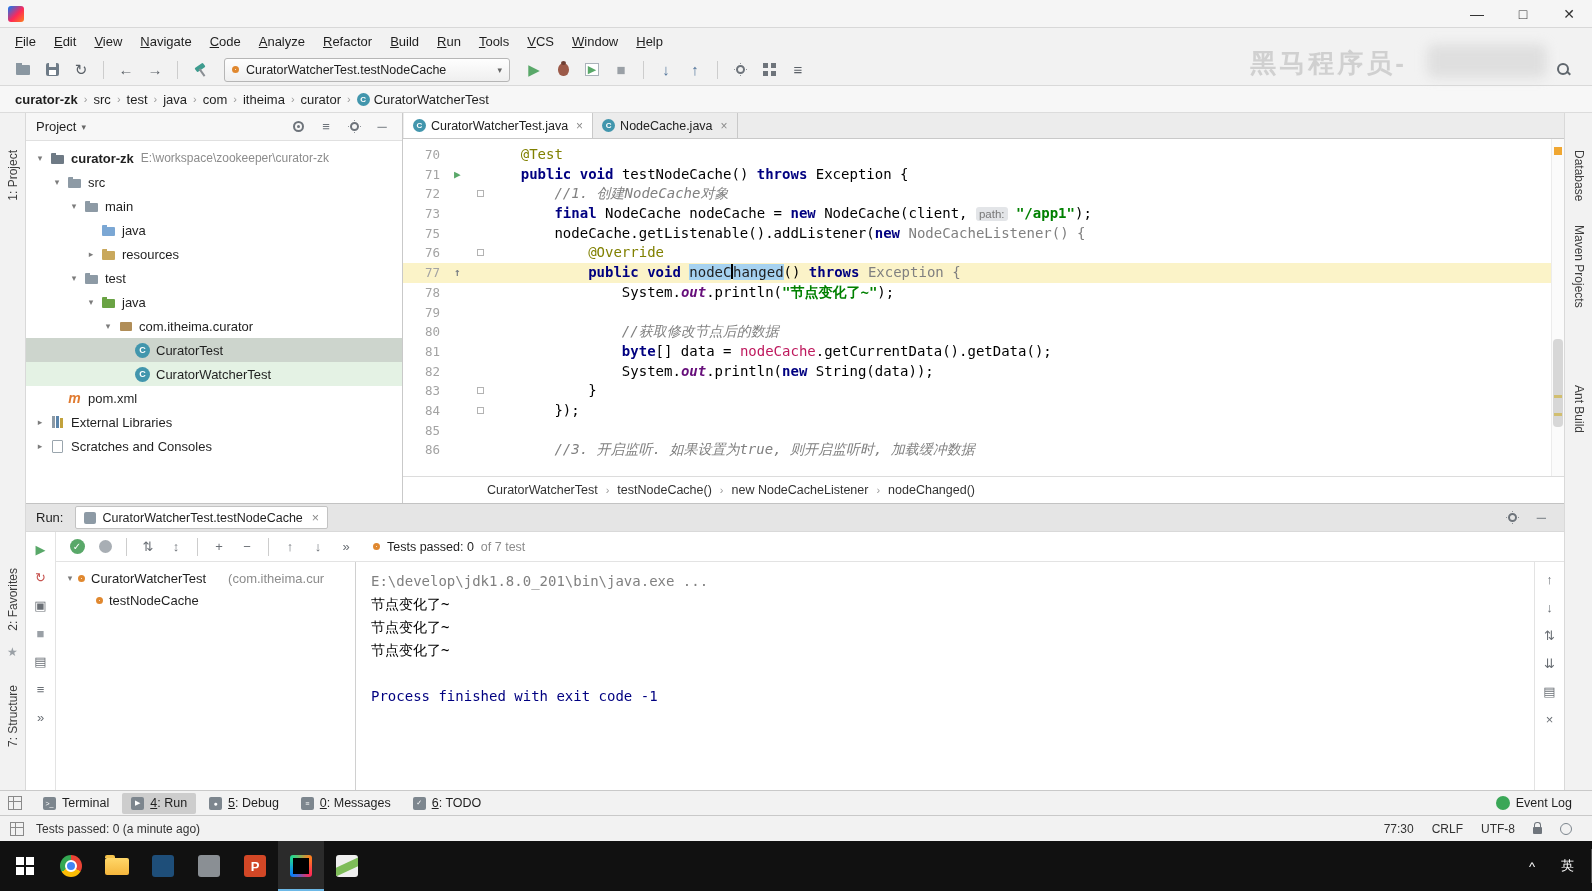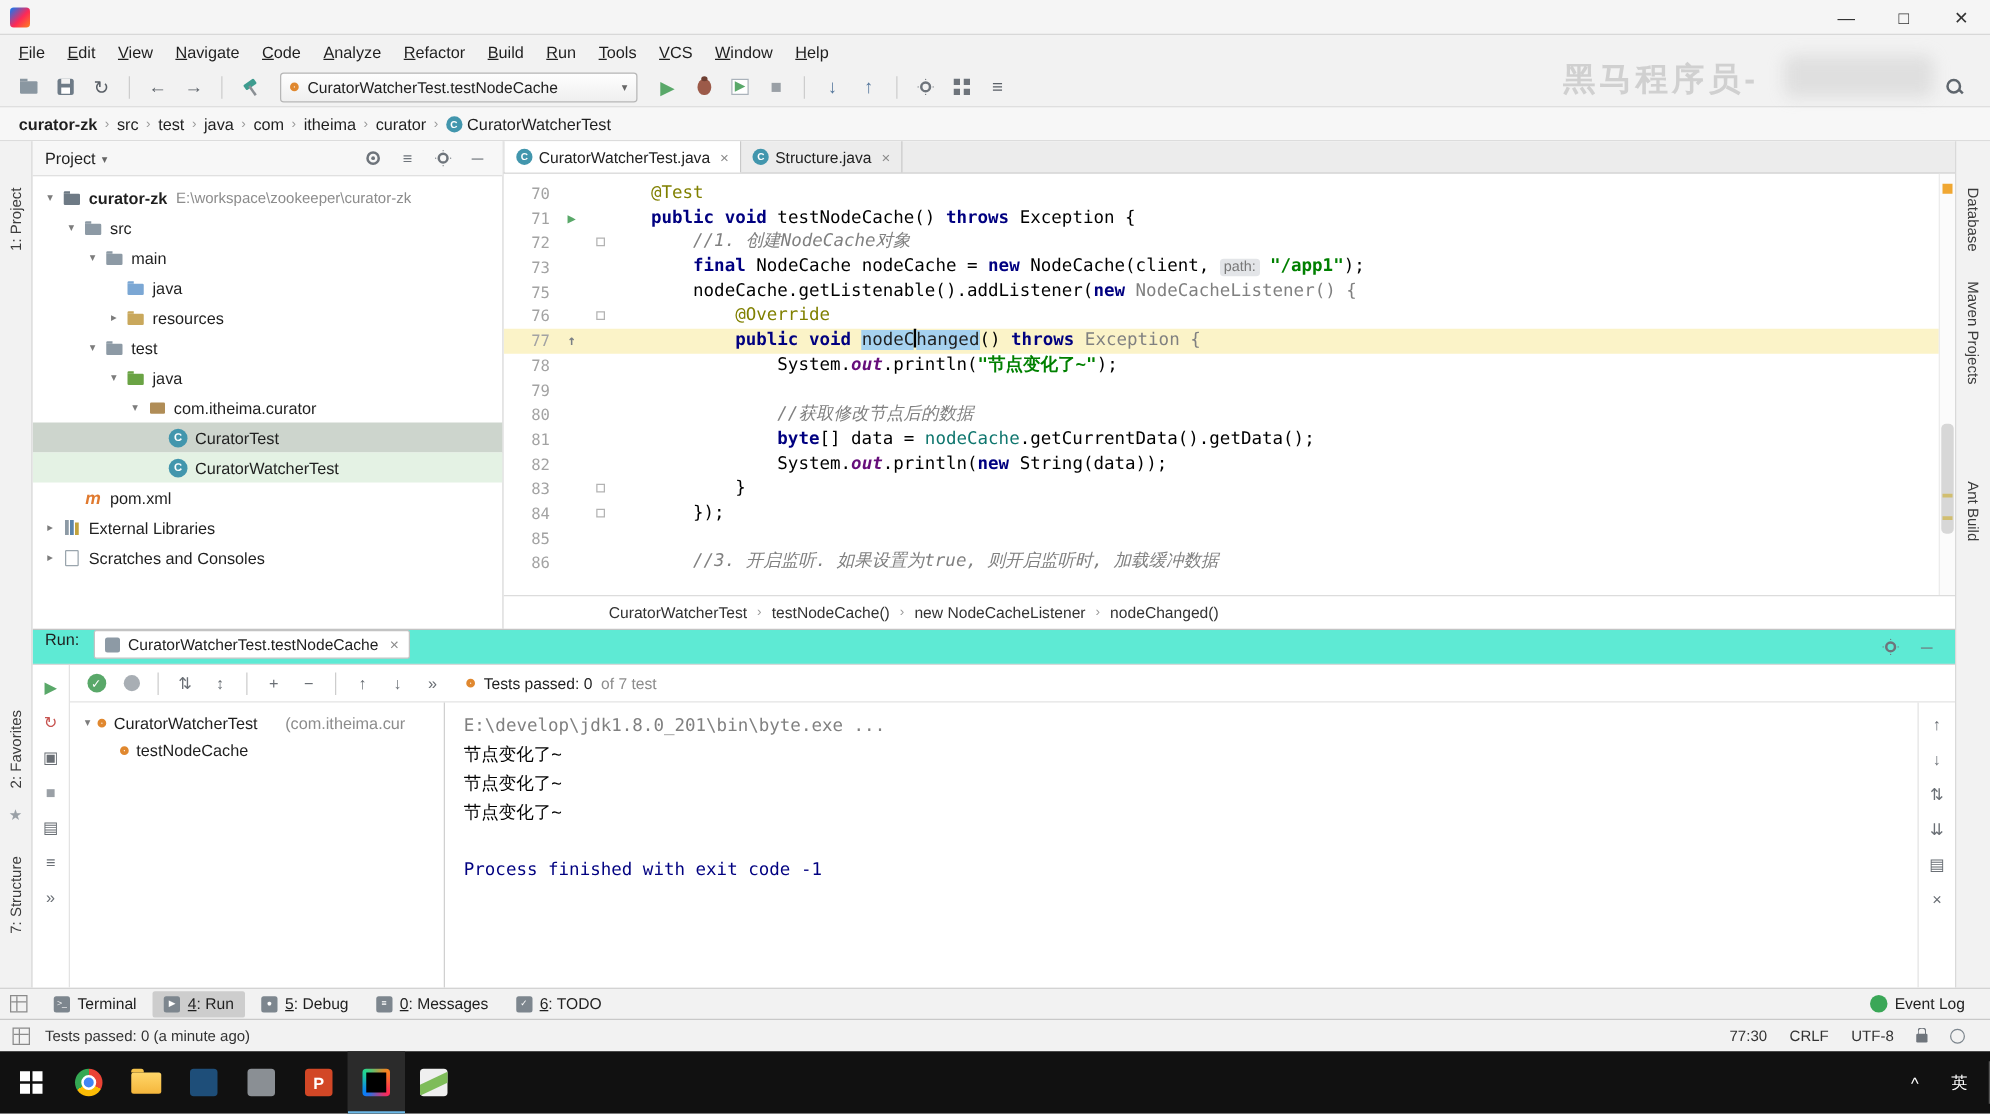--- a/index.html
+++ b/index.html
@@ -108,34 +108,34 @@
 .g-run{color:#59a869;font-size:11px}
 .g-ovr{color:#7a7f85;font-size:11px;font-weight:bold}
 .g-fold{position:absolute;right:3px;top:6px;width:7px;height:7px;border:1px solid #b3b3b3;background:#fff}
 .src{white-space:pre}
 .tk-pl{color:#000}
 .tk-kw{color:#000080;font-weight:bold}
 .tk-ann{color:#808000}
 .tk-cmt{color:#808080;font-style:italic}
 .tk-str{color:#008000;font-weight:bold}
 .tk-field{color:#660e7a;font-style:italic;font-weight:bold}
-.tk-var{color:#0f766e}
+.tk-var{color:#be185d}
 .tk-gray{color:#808080}
 .tk-hl{background:#a6d2f0}
 .tk-hint{background:#e3e5e8;color:#777;font-size:11.5px;border-radius:3px;padding:1px 3px;font-family:"Liberation Sans",sans-serif}
 .caret{display:inline-block;width:1.5px;height:15px;background:#000;vertical-align:-2px}
 .estripe{position:absolute;right:0;top:0;width:13px;height:100%;border-left:1px solid #ececec;background:#fbfbfb}
 .mk{position:absolute;right:2px;width:8px;height:3px;background:#f2d55c}
 .mk.o{background:#f0a732;height:8px}
 .sthumb{position:absolute;right:1px;width:10px;background:rgba(150,150,150,.35);border-radius:4px}
 .ecrumbs{height:27px;border-top:1px solid #dcdcdc;display:flex;align-items:center;gap:7px;padding-left:84px;background:#fff;font-size:12.5px;color:#333}
 
 
 .runpanel{height:287px;border-top:1px solid #c3c3c3;background:#fff;display:flex;flex-direction:column}
-.rheader{height:28px;background:#5eead4;display:flex;padding:0 10px;gap:12px;border-bottom:1px solid #d9d9d9}
+.rheader{height:28px;background:#e5e5e5;display:flex;align-items:center;padding:0 10px;gap:12px;border-bottom:1px solid #d9d9d9}
 .rtab{height:23px;display:flex;align-items:center;gap:6px;background:#fff;border:1px solid #c3c3c3;border-radius:2px;padding:0 8px;font-size:12.5px}
 .rtab .x{color:#8a8a8a;margin-left:3px}
 .rwi{width:12px;height:12px;background:#8d9aa5;border-radius:2px}
 .rh-right{margin-left:auto;display:flex;align-items:center;gap:20px;color:#6e747b;padding-right:8px}
 .rmain{flex:1;display:flex;min-height:0}
 .rlicons{width:30px;border-right:1px solid #e3e3e3;display:flex;flex-direction:column;align-items:center;padding-top:8px;gap:10px;flex:none}
 .rlicons span{width:18px;height:18px;display:flex;align-items:center;justify-content:center;font-size:13px;color:#6a6f75}
 .rcontent{flex:1;display:flex;flex-direction:column;min-width:0}
 .rtoolbar{height:30px;display:flex;align-items:center;gap:2px;padding:0 8px;border-bottom:1px solid #e3e3e3}
 .rtb{min-width:26px;height:22px;display:flex;align-items:center;justify-content:center;color:#6a6f75;font-size:13px}
@@ -442,21 +442,21 @@
 
         <div class="editor">
           <div class="etabs" id="etabs">
               <span class="etab on">
                 <span class="cls sm">C</span>
                 <span>CuratorWatcherTest.java</span>
                 <span class="x">×</span>
               </span>
               <span class="etab">
                 <span class="cls sm">C</span>
-                <span>Structure.java</span>
+                <span>NodeCache.java</span>
                 <span class="x">×</span>
               </span>
             </div>
           <div class="ecode">
             <div id="codelines">
                 <div class="cl"><span class="ln">70</span><span class="gm"></span><span class="src"><span class="tk-pl">    </span><span class="tk-ann">@Test</span></span></div>
                 <div class="cl"><span class="ln">71</span><span class="gm"><span class="g-run">▶</span></span><span class="src"><span class="tk-pl">    </span><span class="tk-kw">public</span><span class="tk-pl"> </span><span class="tk-kw">void</span><span class="tk-pl"> testNodeCache() </span><span class="tk-kw">throws</span><span class="tk-pl"> Exception {</span></span></div>
                 <div class="cl"><span class="ln">72</span><span class="gm"><span class="g-fold"></span></span><span class="src"><span class="tk-pl">        </span><span class="tk-cmt">//1. 创建NodeCache对象</span></span></div>
                 <div class="cl"><span class="ln">73</span><span class="gm"></span><span class="src"><span class="tk-pl">        </span><span class="tk-kw">final</span><span class="tk-pl"> NodeCache nodeCache = </span><span class="tk-kw">new</span><span class="tk-pl"> NodeCache(client, </span><span class="tk-hint">path:</span><span class="tk-pl"> </span><span class="tk-str">"/app1"</span><span class="tk-pl">);</span></span></div>
                 <div class="cl"><span class="ln">75</span><span class="gm"></span><span class="src"><span class="tk-pl">        </span><span class="tk-pl">nodeCache.getListenable().addListener(</span><span class="tk-kw">new</span><span class="tk-pl"> </span><span class="tk-gray">NodeCacheListener() {</span></span></div>
@@ -548,21 +548,21 @@
                     <span class="rlbl">CuratorWatcherTest</span>
                     <span class="rsub">(com.itheima.cur</span>
                   </div>
                   <div class="rrow" style="padding-left:24px">
                     <span class="chev"></span>
                     <span class="tst"></span>
                     <span class="rlbl">testNodeCache</span>
                   </div>
                 </div>
               <div class="rconsole" id="rconsole">
-                  <div class="conl tkc-sys">E:\develop\jdk1.8.0_201\bin\byte.exe ...</div>
+                  <div class="conl tkc-sys">E:\develop\jdk1.8.0_201\bin\java.exe ...</div>
                   <div class="conl tkc-out">节点变化了~</div>
                   <div class="conl tkc-out">节点变化了~</div>
                   <div class="conl tkc-out">节点变化了~</div>
                   <div class="conl tkc-out">&nbsp;</div>
                   <div class="conl tkc-exit">Process finished with exit code -1</div>
                 </div>
               <div class="rricons" id="rricons">
                   <span>↑</span>
                   <span>↓</span>
                   <span>⇅</span>

